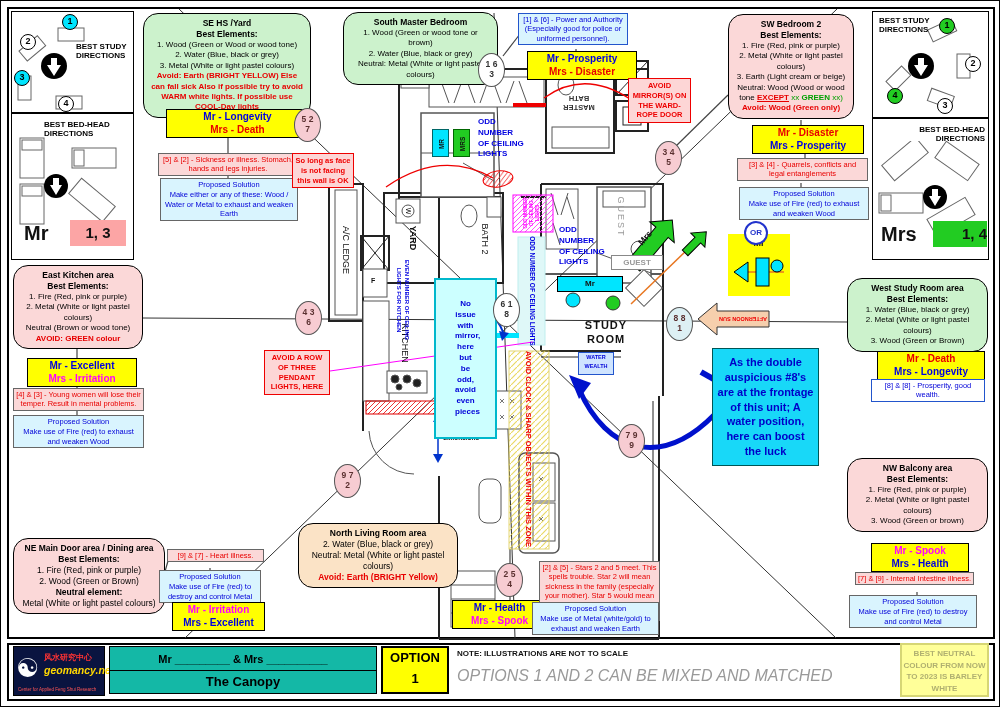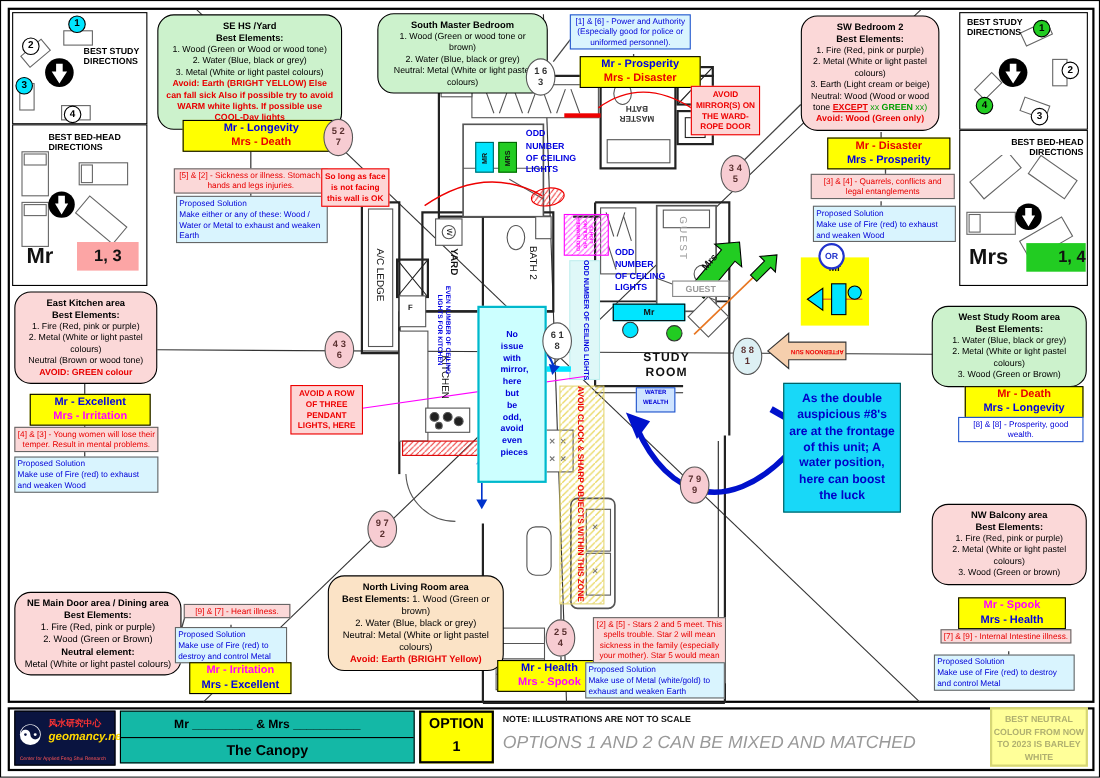--- a/index.html
+++ b/index.html
@@ -12,21 +12,21 @@
 .ptitle{position:absolute;font-size:8px;font-weight:bold;line-height:1.15;z-index:3}
 .num{position:absolute;width:16px;height:16px;border:1.5px solid #000;border-radius:50%;background:#fff;text-align:center;font-size:9px;font-weight:bold;line-height:13px;z-index:3}
 .num.cy{background:#00e5ff}.num.gn{background:#2c2}
 .co{position:absolute;border:1.5px solid #000;border-radius:15px;text-align:center;padding:4px 6px;font-size:8px;line-height:1.3;background:#ccf2cc;z-index:3}
 .co .t{font-weight:bold;font-size:8.5px}
 .co.pink{background:#fbd8d8}.co.tan{background:#fbe3c6}
 .yl{position:absolute;background:#ff0;border:1.5px solid #000;text-align:center;font-weight:bold;font-size:10px;line-height:1.25;padding:1px 3px;z-index:3}
 .sn{position:absolute;background:#fbd8d8;border:1px solid #666;color:#e80000;font-size:7.5px;text-align:center;line-height:1.25;padding:1px 2px;z-index:3}
 .sn.bluenote{background:#d9f4fe;border:1px solid #2255cc;color:#0000d8}
 .sn.whitenote{background:#fff;border:1px solid #2255cc;color:#0000d8}
-.sol{position:absolute;background:#d9f4fe;border:1px solid #666;color:#0000d8;font-size:7.5px;text-align:left;line-height:1.3;padding:1px 2px;z-index:3}
+.sol{position:absolute;background:#d9f4fe;border:1px solid #666;color:#0000d8;font-size:7.5px;text-align:center;line-height:1.3;padding:1px 2px;z-index:3}
 .warn{position:absolute;background:#fdd6d6;border:1.5px solid #e00;color:#e00;font-weight:bold;font-size:7.5px;text-align:center;line-height:1.3;padding:2px;z-index:3}
 .star{position:absolute;width:27px;height:34px;border:1.5px solid #555;border-radius:50%;background:#f7ccd2;color:#5a3030;font-size:8.5px;font-weight:bold;text-align:center;line-height:1.2;padding-top:5px;z-index:4}
 .star.white{background:#fff;color:#333}.star.lb{background:#ddf0f4}
 .red{color:#e80000}.blue{color:#0000e0}.mag{color:#f0f}.grn{color:#00a000}
 .b{font-weight:bold}.u{text-decoration:underline}
 .plab{position:absolute;z-index:2;color:#111}
 .rot{white-space:nowrap;transform:translate(-50%,-50%) rotate(90deg)}
 .rotm{white-space:normal;transform:translate(-50%,-50%) rotate(90deg)}
 .rotccw{white-space:normal;transform:translate(-50%,-50%) rotate(-90deg)}
 .rot180{transform:translate(-50%,-50%) rotate(180deg)}
@@ -376,21 +376,20 @@
   <div>Proposed Solution</div>
   <div>Make use of Fire (red) to destroy and control Metal</div>
 </div>
 <div class="yl" style="left:171px;top:601px;width:93px">
   <div class="mag">Mr -  Irritation</div>
   <div class="blue">Mrs -  Excellent</div>
 </div>
 
 <div class="co tan" style="left:297px;top:522px;width:160px;font-size:8.5px">
   <div class="t">North Living Room area</div>
-  <div><span class="t">Best Elements:</span> <span>1. Wood (Green or brown)</span></div>
   <div>2. Water (Blue, black or grey)</div>
   <div>Neutral: Metal (White or light pastel colours)</div>
   <div class="red b">Avoid: Earth (BRIGHT Yellow)</div>
 </div>
 <div class="yl" style="left:451px;top:599px;width:95px">
   <div class="blue">Mr -  Health</div>
   <div class="mag">Mrs -  Spook</div>
 </div>
 <div class="sn" style="left:538px;top:560px;width:121px">[2] &amp; [5] - Stars 2 and 5 meet. This spells trouble. Star 2 will mean sickness in the family (especially your mother). Star 5 would mean some outdoor accident or troubles.</div>
 <div class="sol" style="left:531px;top:601px;width:127px">

